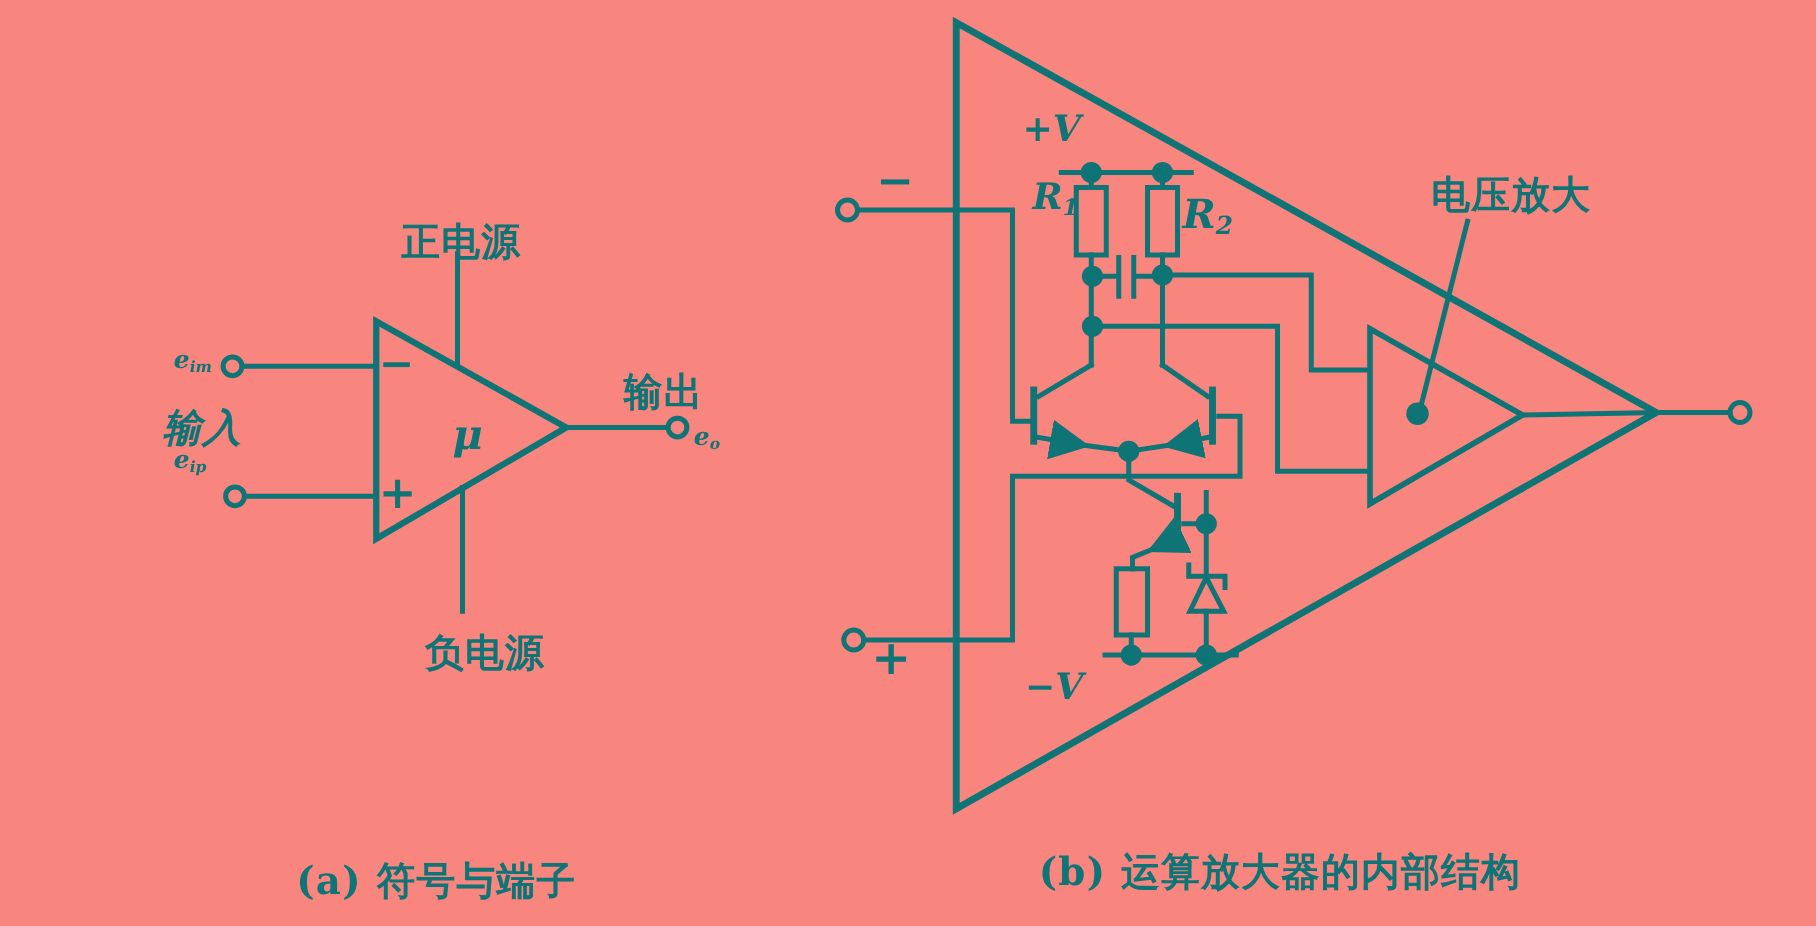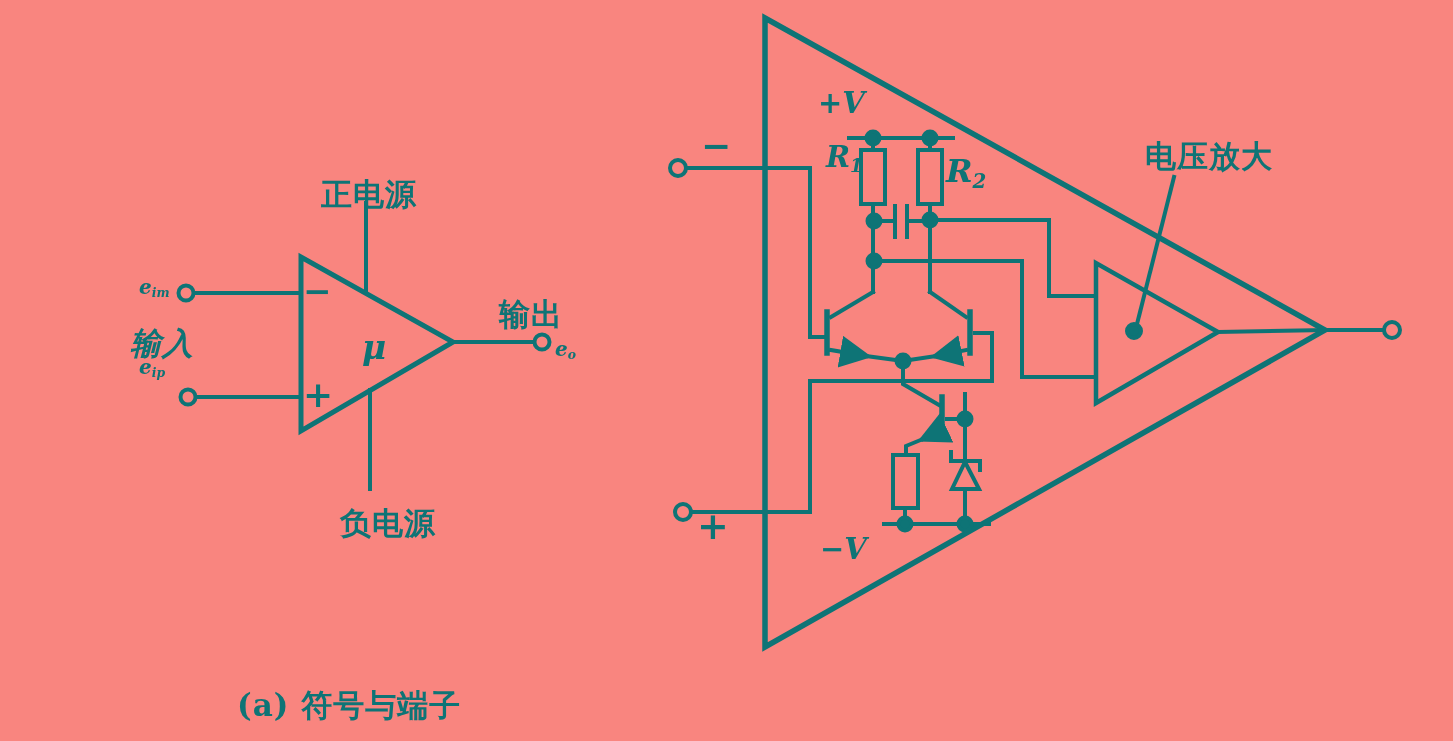--- a/index.html
+++ b/index.html
@@ -143,14 +143,15 @@
 
   <span class="lbl sign" style="left:701px;top:126px;font-size:36px;">−</span>
   <span class="lbl sign" style="left:697px;top:505px;font-size:38px;">+</span>
   <span class="lbl math" style="left:818px;top:88px;font-size:29px;">+V</span>
   <span class="lbl math" style="left:820px;top:534px;font-size:29px;">−V</span>
   <span class="lbl math" style="left:826px;top:142px;font-size:29px;"><span>R</span><span class="sub">1</span></span>
   <span class="lbl math" style="left:946px;top:154px;font-size:32px;"><span>R</span><span class="sub">2</span></span>
   <span class="lbl caption" style="left:237px;top:688px;">(a) 符号与端子</span>
 
   <span class="lbl cjk" style="left:1145px;top:139px;">电压放大</span>
+  <span class="lbl caption" style="left:831px;top:681px;">(b) 运算放大器的内部结构</span>
 
 </div>
 
 </body></html>

